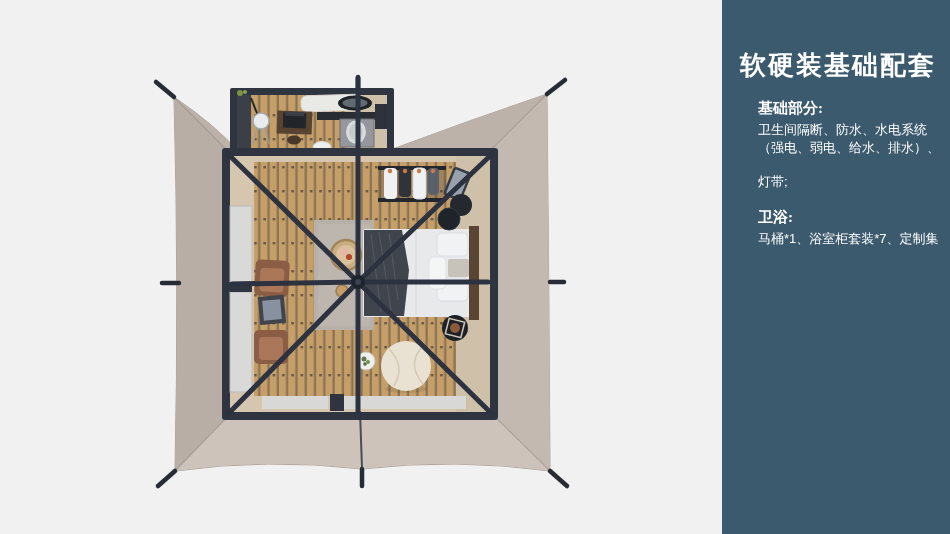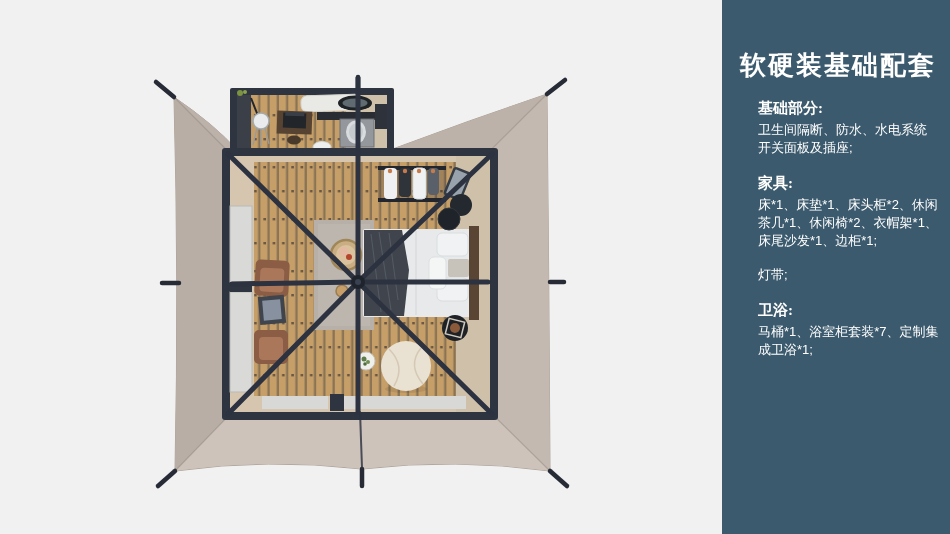--- a/index.html
+++ b/index.html
@@ -225,32 +225,25 @@
       </g>
     </svg>
   </div>
 
   <aside class="panel">
     <h1>软硬装基础配套</h1>
     <div id="spec-sections">
         <div class="section">
           <h2>基础部分:</h2>
           <div class="line">卫生间隔断、防水、水电系统</div>
-          <div class="line">开关面板及插座;</div>
-        </div>
-        <div class="section">
-          <h2>家具:</h2>
-          <div class="line">床*1、床垫*1、床头柜*2、休闲</div>
-          <div class="line">茶几*1、休闲椅*2、衣帽架*1、</div>
-          <div class="line">床尾沙发*1、边柜*1;</div>
+          <div class="line">（强电、弱电、给水、排水）、</div>
         </div>
         <div class="section">
           <div class="line">灯带;</div>
         </div>
         <div class="section">
           <h2>卫浴:</h2>
           <div class="line">马桶*1、浴室柜套装*7、定制集</div>
-          <div class="line">成卫浴*1;</div>
         </div>
       </div>
   </aside>
 
 </div>
 
 </body></html>

